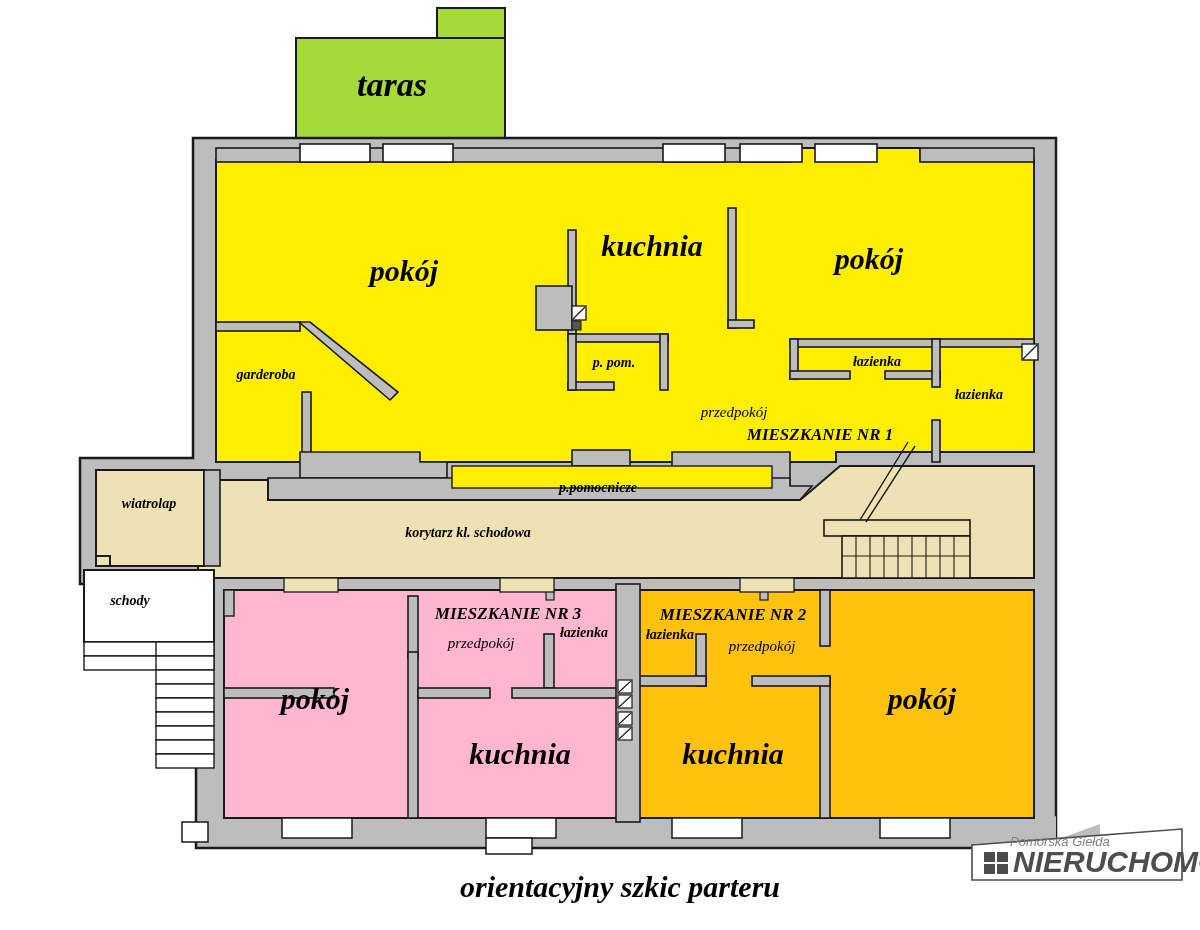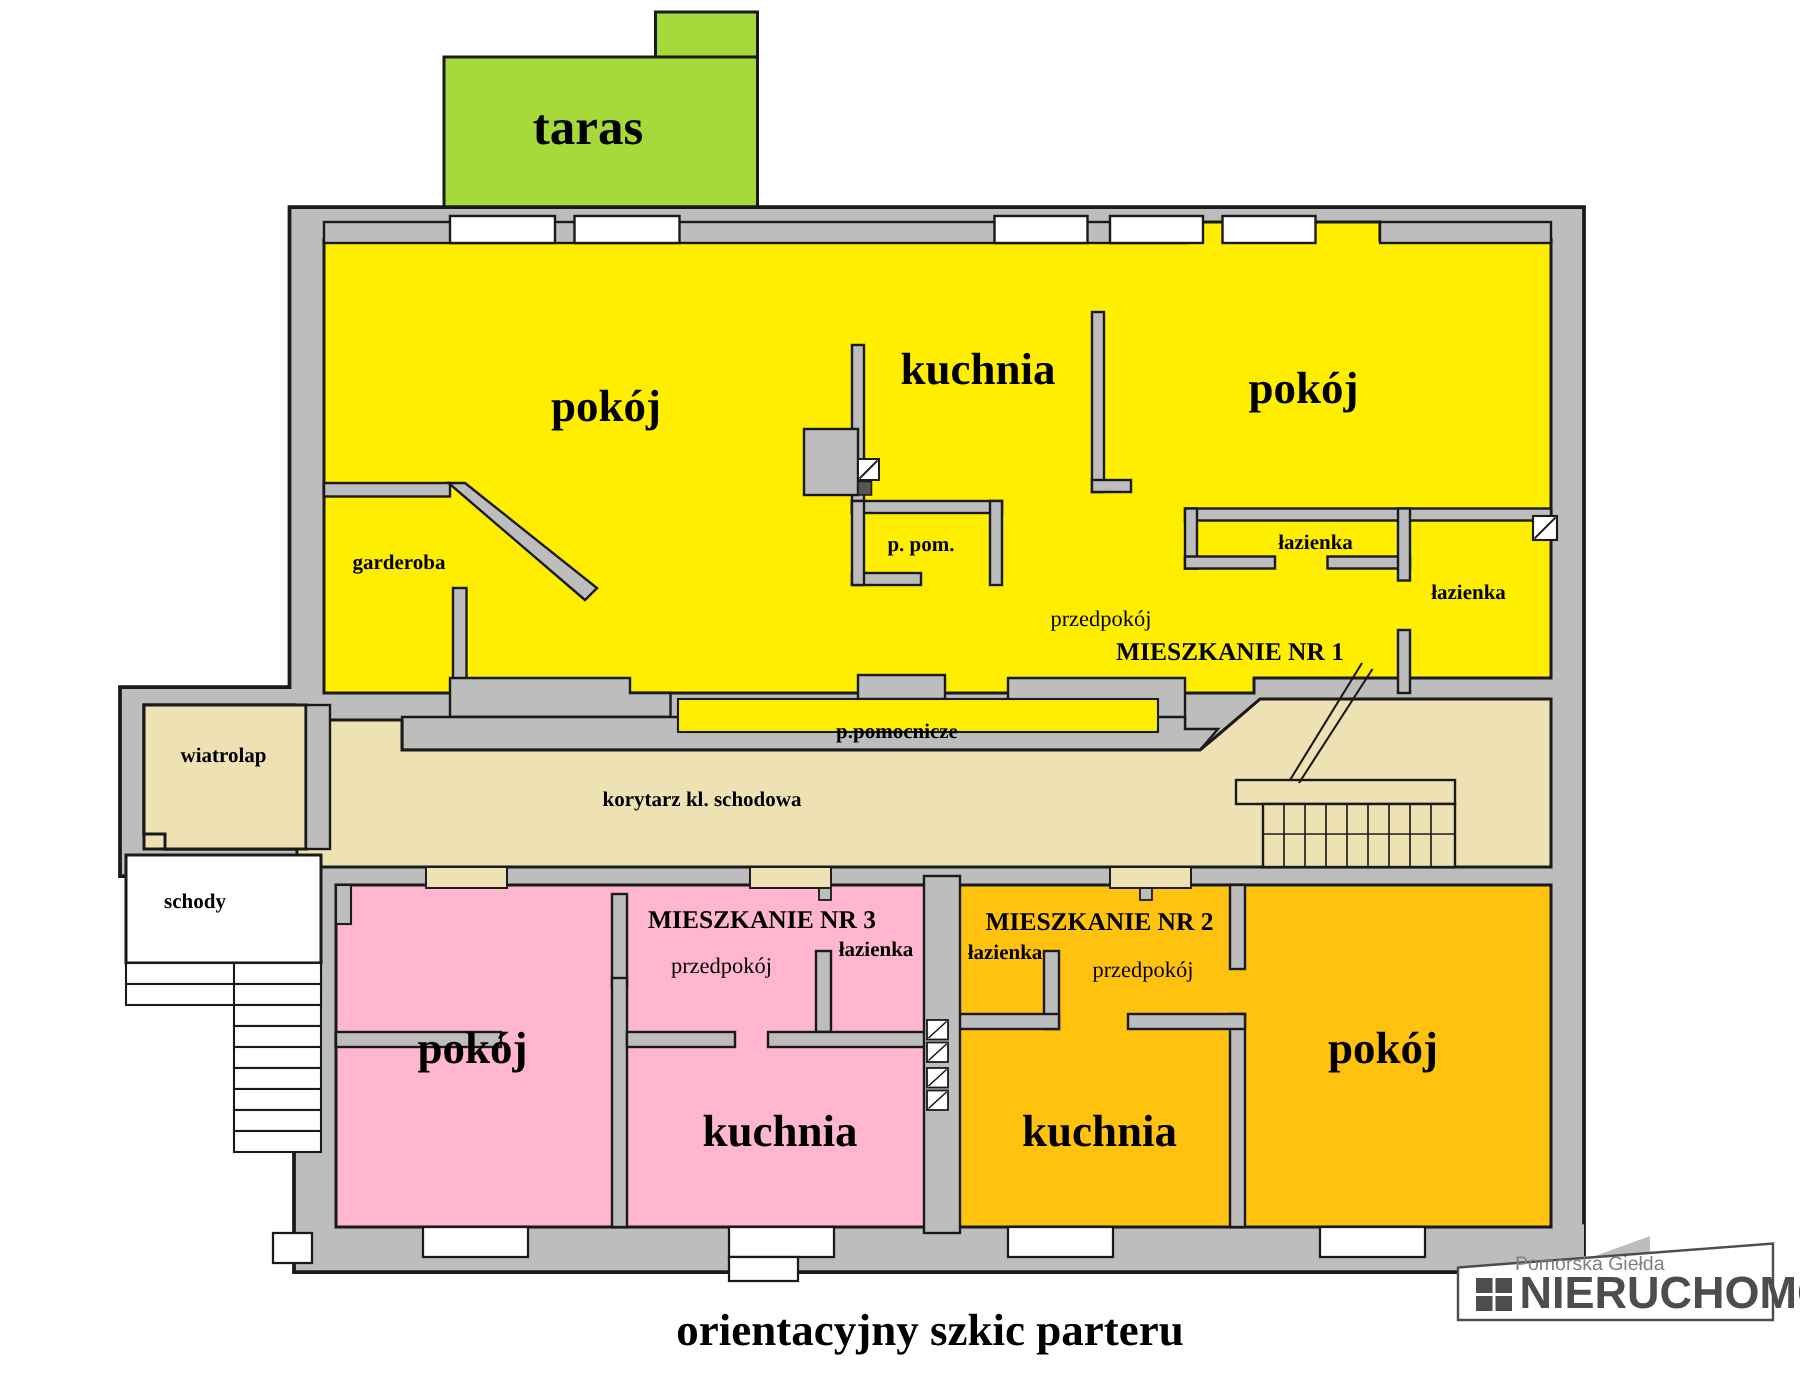--- a/index.html
+++ b/index.html
@@ -11,20 +11,21 @@
     width: 1200px;
     height: 930px;
     font-family: "Liberation Serif", "DejaVu Serif", serif;
     overflow: hidden;
     position: relative;
   }
   #plan-root {
     position: relative;
     width: 1200px;
     height: 930px;
+    font-style: italic;
   }
   svg.floorplan {
     display: block;
     width: 1200px;
     height: 930px;
   }
   text {
     font-family: "Liberation Serif", "DejaVu Serif", serif;
     fill: #000000;
     dominant-baseline: middle;

